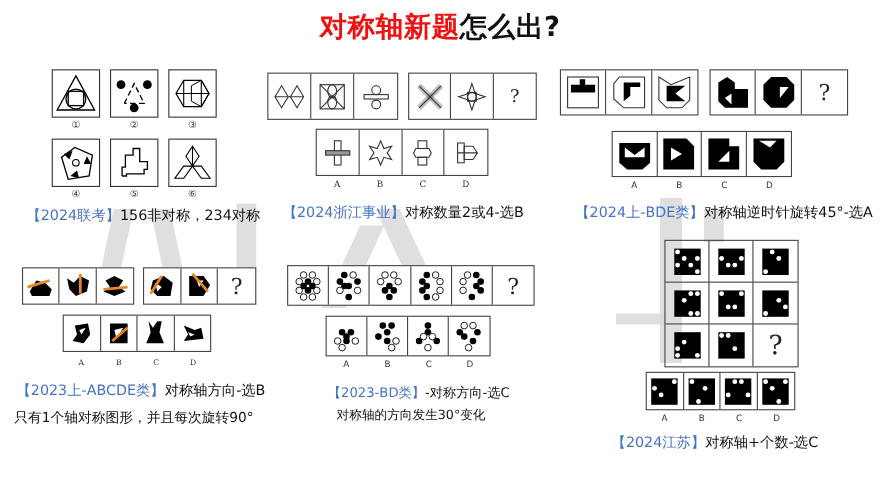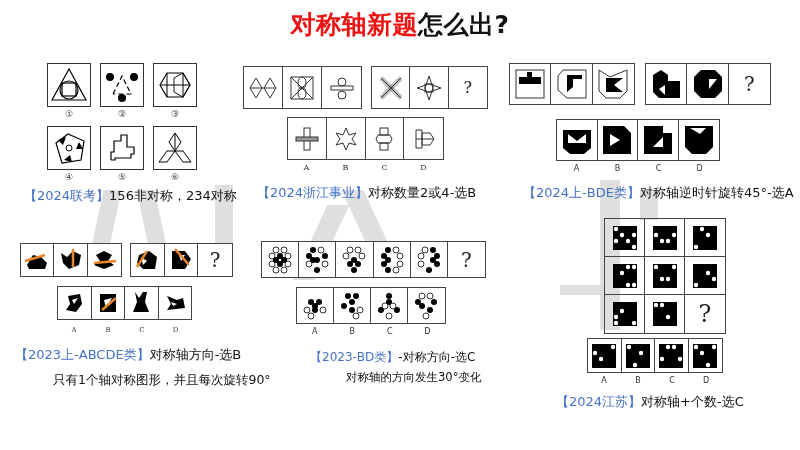--- a/index.html
+++ b/index.html
@@ -23,21 +23,21 @@
   .strip .cell { border-right:1.2px solid #444; display:flex; align-items:center; justify-content:center; box-sizing:border-box; }
   .strip .cell:last-child { border-right:none; }
   .qmark { font-family:"DejaVu Serif", serif; font-size:20px; color:#222; }
   .opt-labels { position:absolute; display:flex; font-size:8px; color:#333; font-family:"DejaVu Serif", serif; }
   .opt-labels span { text-align:center; }
   .circ-label { position:absolute; font-size:9px; color:#333; width:40px; text-align:center; }
 
   .caption { position:absolute; font-size:13px; white-space:nowrap; }
   .caption .tag { color:#4472c4; }
   .caption .txt { color:#111; }
-  .sub { position:absolute; font-size:12.5px; color:#111; white-space:nowrap;margin-left:40px; }
+  .sub { position:absolute; font-size:12.5px; color:#111; white-space:nowrap; }
 
   .grid3 { position:absolute; display:grid; grid-template-columns:repeat(3,40px); grid-template-rows:repeat(3,38px); border:1.2px solid #444; }
   .grid3 > div { border-right:1px solid #444; border-bottom:1px solid #444; display:flex; align-items:center; justify-content:center; }
   .grid3 > div:nth-child(3n) { border-right:none; }
   .grid3 > div:nth-child(n+7) { border-bottom:none; }
 </style>
 </head>
 <body>
 
 <div>
@@ -505,21 +505,21 @@
           </g>
         </svg>
       </div>
   </div>
   <div class="opt-labels" style="left:296px;top:327px;width:150px;font-family:'DejaVu Sans',sans-serif;">
     <span style="width:37.5px;">A</span>
     <span style="width:37.5px;">B</span>
     <span style="width:37.5px;">C</span>
     <span style="width:37.5px;">D</span>
   </div>
-  <div class="caption" style="left:310px;top:349px;font-size:12px;">
+  <div class="caption" style="left:298px;top:349px;font-size:12px;">
     <span class="tag">【2023-BD类】</span><span class="txt">-对称方向-选C</span>
   </div>
   <div class="sub" style="left:306px;top:370px;font-size:11.5px;">对称轴的方向发生30°变化</div>
 </div>
 
 <div>
   <div class="grid3" style="left:604px;top:218px;">
     <div>
         <svg width="26" height="26">
           <rect x="1" y="1" width="24" height="24" fill="#000"></rect>

